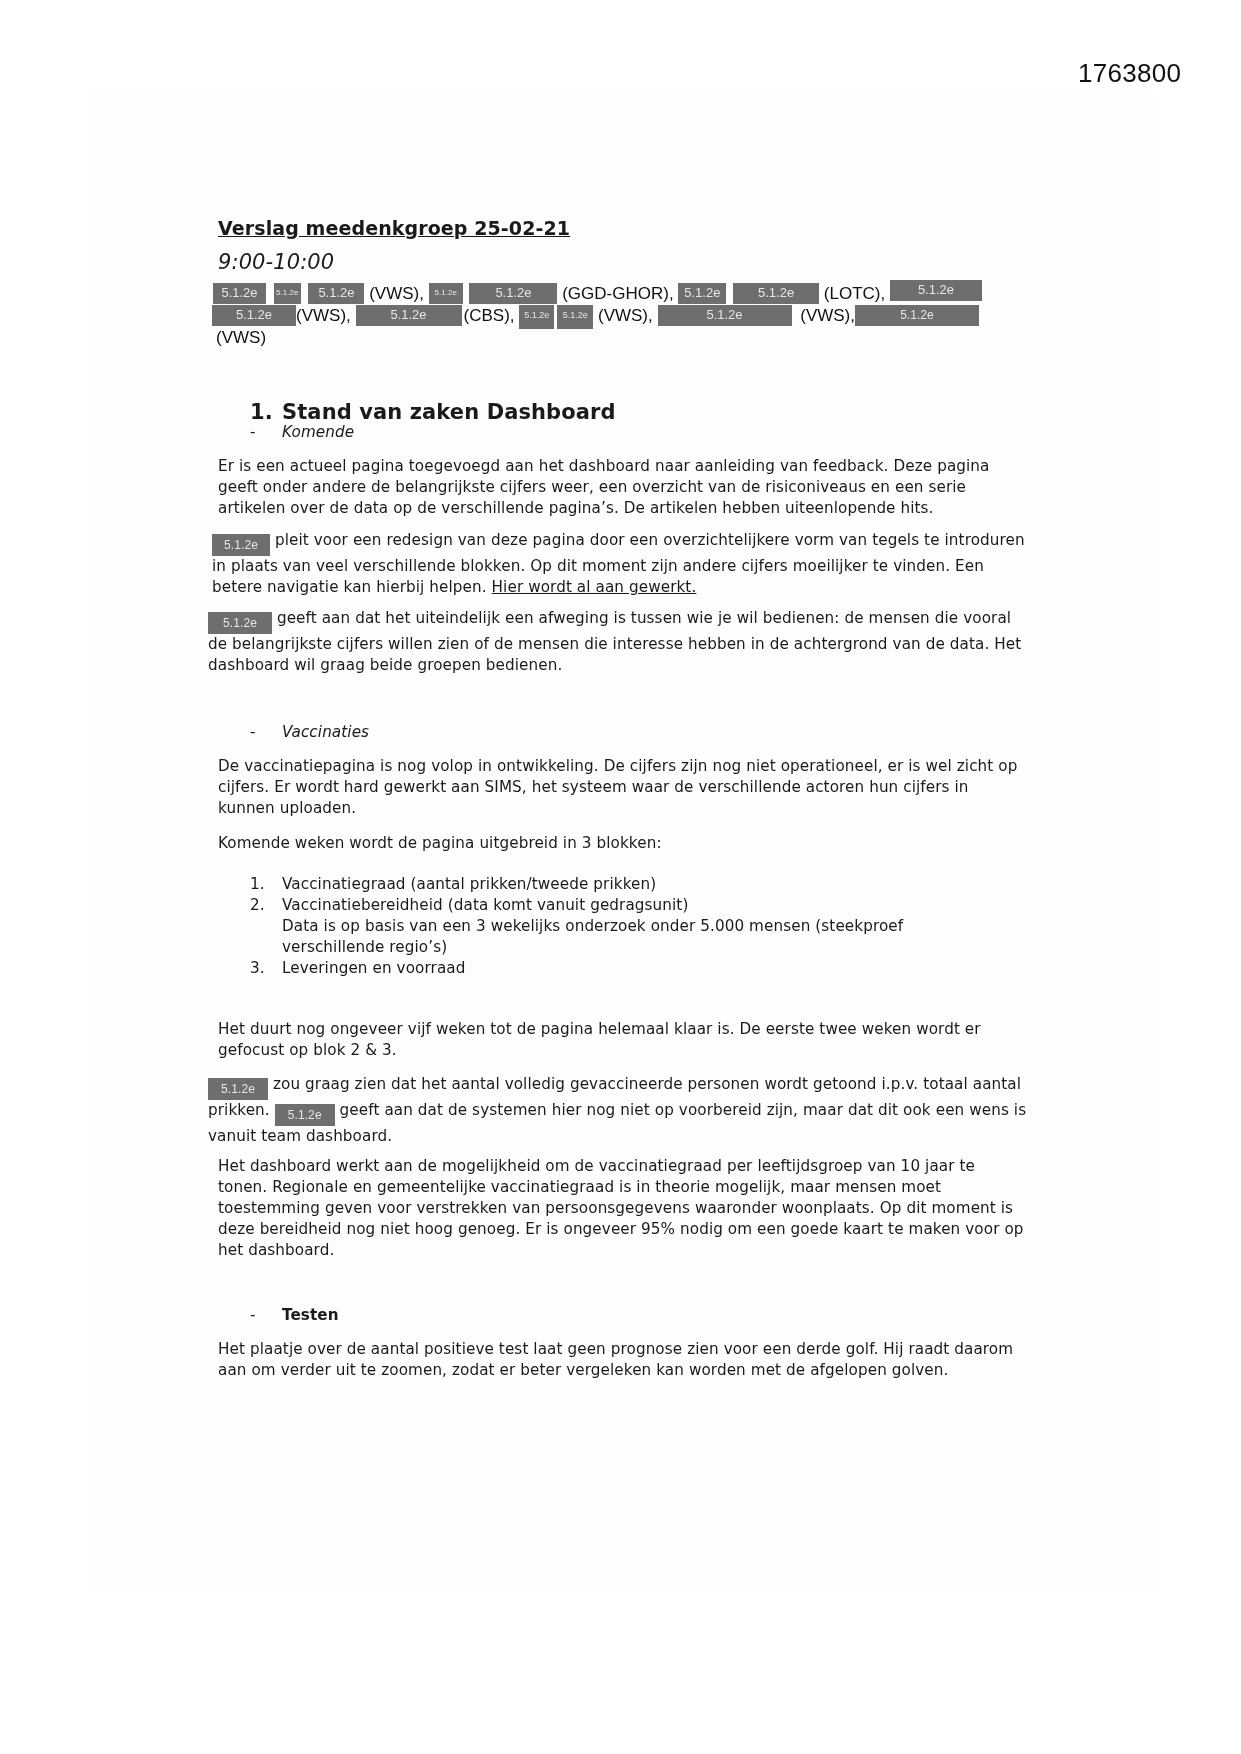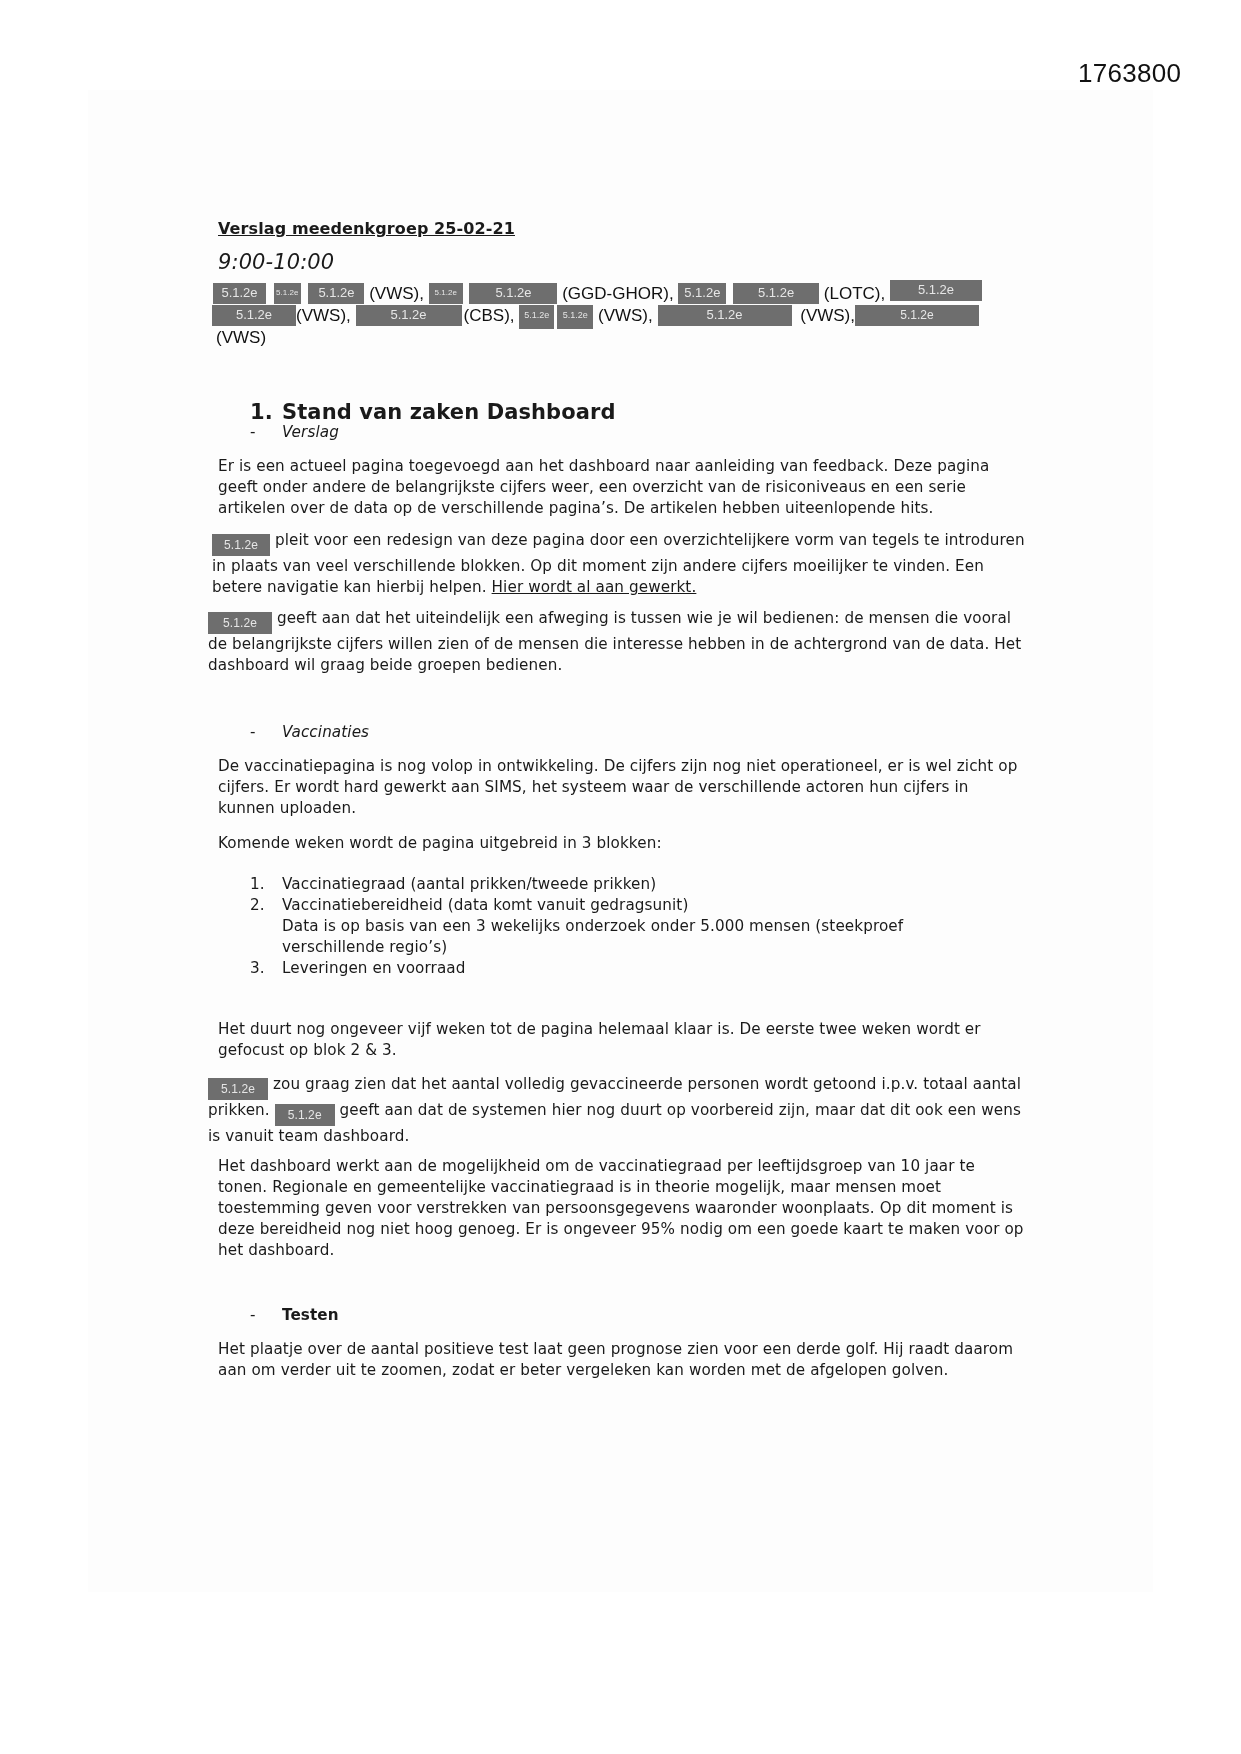--- a/index.html
+++ b/index.html
@@ -11,21 +11,21 @@
       position:absolute; left:1078px; top:58px;
       font-family:"Liberation Sans", sans-serif; font-size:26px; color:#111;
       letter-spacing:0.3px;
     }
     .page {
       position:absolute; left:88px; top:90px; width:1065px; height:1502px;
       background:#fdfdfd;
     }
     .abs { position:absolute; }
     .txt { font-size:15.2px; line-height:21px; color:#1a1a1a; letter-spacing:0.1px; }
-    .title { left:218px; top:218px; font-size:16px; font-weight:bold; text-decoration:underline; }
+    .title { left:218px; top:218px; font-size:19px; font-weight:bold; text-decoration:underline; }
     .time  { left:218px; top:252px; font-size:21px; font-style:italic; }
     .red {
       display:inline-block; background:#6e6e6e; color:#e6e6e6;
       font-family:"Liberation Sans", sans-serif; font-size:13px;
       text-align:center; line-height:20px; height:21px; vertical-align:top;
     }
     .red.s { font-size:8px; }
     .red.xs { font-size:9px; }
     .att { font-family:"Liberation Sans", sans-serif; font-size:17px; line-height:21px; color:#111; }
     .h1 { left:250px; top:402px; font-size:21px; font-weight:bold; }
@@ -72,21 +72,21 @@
   <span class="red" style="width:134px;">5.1.2e</span>
   <span style="margin-left:4px;">(VWS),</span><span class="red xs" style="width:124px; font-size:12px;">5.1.2e</span>
 </div>
 
 <div class="abs att" style="left:216px; top:327px;">(VWS)</div>
 
 <div class="abs txt h1">
   <span class="num">1.</span><span>Stand van zaken Dashboard</span>
 </div>
 <div class="abs txt" style="left:250px; top:422px;">
-  <span class="dash">-</span><span class="sub">Verslag</span>
+  <span class="dash">-</span><span class="sub">Komende</span>
 </div>
 
 <div class="abs txt para" style="top:456px;">
   <p>Er is een actueel pagina toegevoegd aan het dashboard naar aanleiding van feedback. Deze pagina geeft onder andere de belangrijkste cijfers weer, een overzicht van de risiconiveaus en een serie artikelen over de data op de verschillende pagina’s. De artikelen hebben uiteenlopende hits.</p>
 </div>
 
 <div class="abs txt para" style="left:212px; top:530px; width:816px;">
   <p><span class="inline-red" style="width:58px;">5.1.2e</span><span> pleit voor een redesign van deze pagina door een overzichtelijkere vorm van tegels te introduren in plaats van veel verschillende blokken. Op dit moment zijn andere cijfers moeilijker te vinden. Een betere navigatie kan hierbij helpen. </span><span class="u">Hier wordt al aan gewerkt.</span></p>
 </div>
 
@@ -110,21 +110,21 @@
   <li><span class="n">1.</span><span>Vaccinatiegraad (aantal prikken/tweede prikken)</span></li>
   <li><span class="n">2.</span><span>Vaccinatiebereidheid (data komt vanuit gedragsunit)</span><br><span>Data is op basis van een 3 wekelijks onderzoek onder 5.000 mensen (steekproef verschillende regio’s)</span></li>
   <li><span class="n">3.</span><span>Leveringen en voorraad</span></li>
 </ol>
 
 <div class="abs txt para" style="top:1019px;">
   <p>Het duurt nog ongeveer vijf weken tot de pagina helemaal klaar is. De eerste twee weken wordt er gefocust op blok 2 &amp; 3.</p>
 </div>
 
 <div class="abs txt para" style="left:208px; top:1074px; width:820px;">
-  <p><span class="inline-red" style="width:60px;">5.1.2e</span><span> zou graag zien dat het aantal volledig gevaccineerde personen wordt getoond i.p.v. totaal aantal prikken. </span><span class="inline-red" style="width:60px;">5.1.2e</span><span> geeft aan dat de systemen hier nog duurt op voorbereid zijn, maar dat dit ook een wens is vanuit team dashboard.</span></p>
+  <p><span class="inline-red" style="width:60px;">5.1.2e</span><span> zou graag zien dat het aantal volledig gevaccineerde personen wordt getoond i.p.v. totaal aantal prikken. </span><span class="inline-red" style="width:60px;">5.1.2e</span><span> geeft aan dat de systemen hier nog niet op voorbereid zijn, maar dat dit ook een wens is vanuit team dashboard.</span></p>
 </div>
 
 <div class="abs txt para" style="top:1156px;">
   <p>Het dashboard werkt aan de mogelijkheid om de vaccinatiegraad per leeftijdsgroep van 10 jaar te tonen. Regionale en gemeentelijke vaccinatiegraad is in theorie mogelijk, maar mensen moet toestemming geven voor verstrekken van persoonsgegevens waaronder woonplaats. Op dit moment is deze bereidheid nog niet hoog genoeg. Er is ongeveer 95% nodig om een goede kaart te maken voor op het dashboard.</p>
 </div>
 
 <div class="abs txt" style="left:250px; top:1305px;">
   <span class="dash">-</span><span style="font-weight:bold;">Testen</span>
 </div>
 

